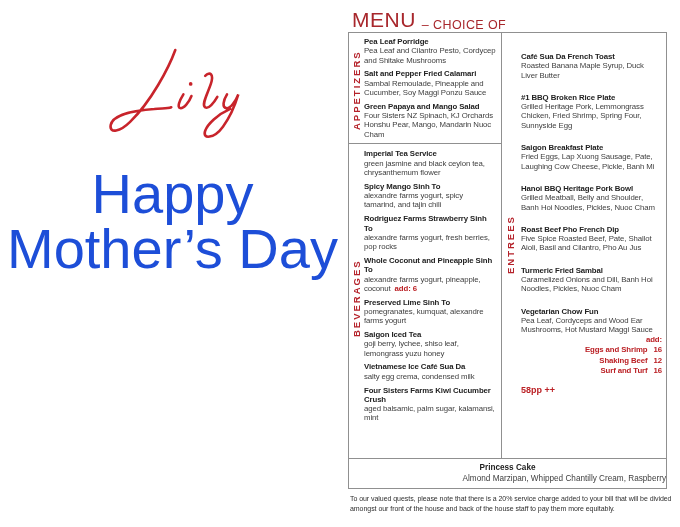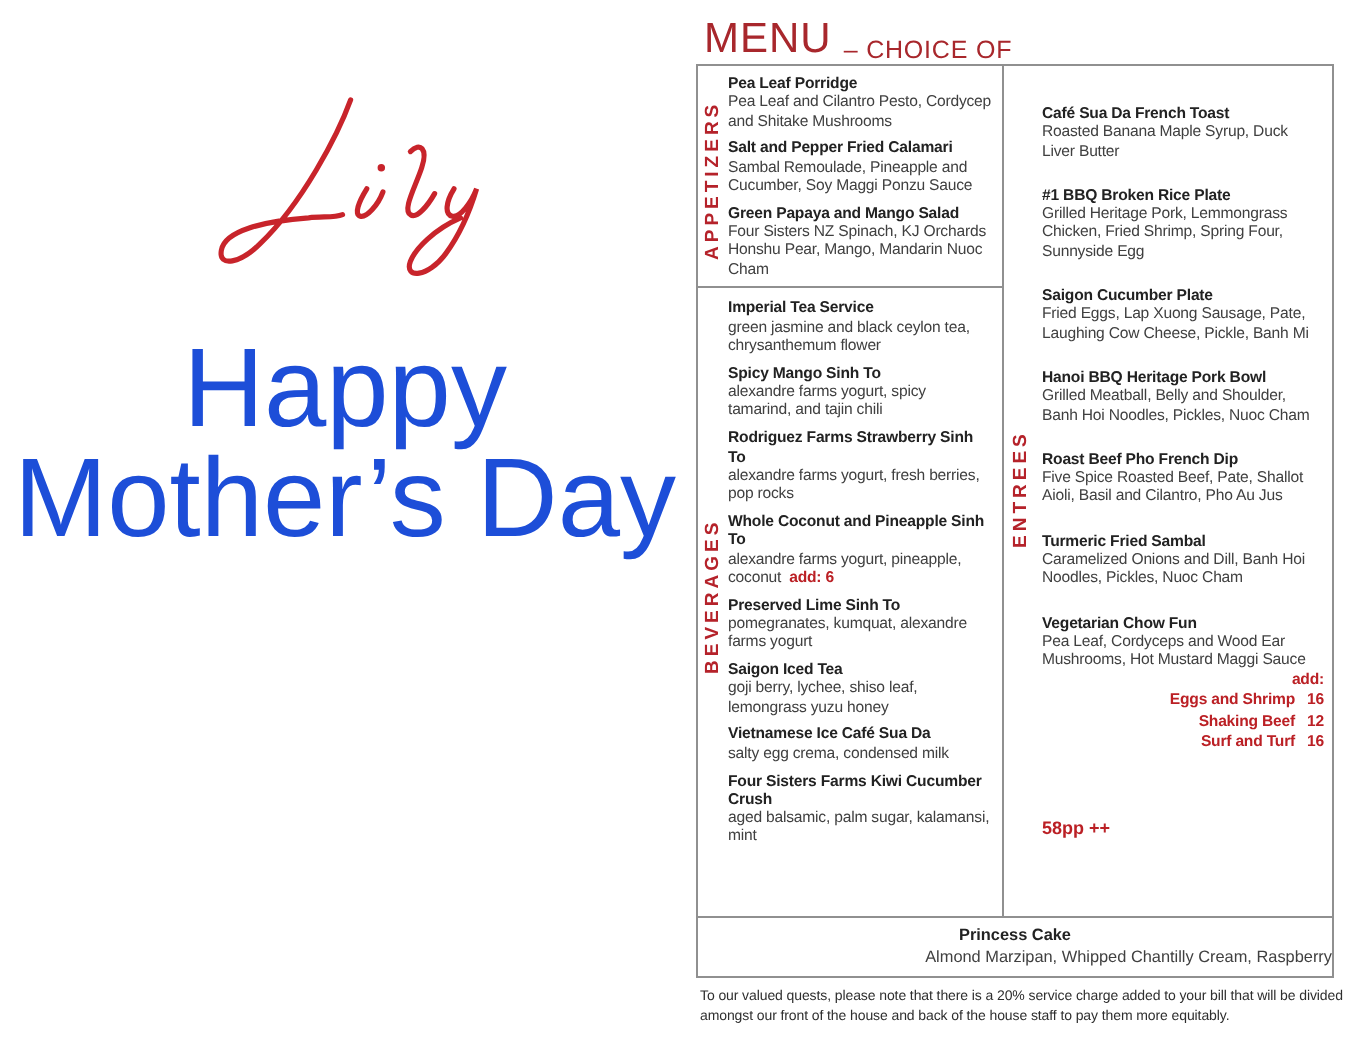--- a/index.html
+++ b/index.html
@@ -38,21 +38,21 @@
   .mi{margin-bottom:4.5px;}
   .col-right .mi{margin-bottom:13px;}
   .mi-name{font-size:7.8px;line-height:9.3px;font-weight:700;color:#222222;letter-spacing:-0.1px;}
   .mi-desc{font-size:7.8px;line-height:9.3px;color:#404040;letter-spacing:-0.1px;}
   .addnote{color:#bb2025;font-weight:700;margin-left:4px;margin-top:16px;}
 
   .sep{border-top:1px solid #909090;margin:2px -5px 5px -15px;}
 
   .addons{color:#bb2025;font-weight:700;font-size:7.8px;line-height:10.5px;letter-spacing:-0.1px;text-align:right;}
   .addon-price{margin-left:6px;}
-  .menu-price{margin-top:32px;color:#bb2025;font-weight:700;font-size:9px;}
+  .menu-price{margin-top:8px;color:#bb2025;font-weight:700;font-size:9px;}
 
   .dessert{height:30px;border-top:1.5px solid #909090;box-sizing:border-box;
            text-align:center;padding-top:3px;}
   .dessert .d-name{font-size:8.2px;line-height:11px;font-weight:700;color:#222222;}
   .dessert .d-desc{font-size:8.2px;line-height:11px;color:#404040;text-align:right;}
 
   .footer{position:absolute;left:350px;top:494px;width:325px;font-size:7px;line-height:9.6px;
           color:#2e2e2e;font-weight:400;letter-spacing:-0.05px;}
 </style>
 </head>
@@ -147,21 +147,21 @@
 
           <div class="mi">
             <div class="mi-name">Café Sua Da French Toast</div>
             <div class="mi-desc">Roasted Banana Maple Syrup, Duck Liver Butter</div>
           </div>
           <div class="mi">
             <div class="mi-name">#1 BBQ Broken Rice Plate</div>
             <div class="mi-desc">Grilled Heritage Pork, Lemmongrass Chicken, Fried Shrimp, Spring Four, Sunnyside Egg</div>
           </div>
           <div class="mi">
-            <div class="mi-name">Saigon Cucumber Plate</div>
+            <div class="mi-name">Saigon Breakfast Plate</div>
             <div class="mi-desc">Fried Eggs, Lap Xuong Sausage, Pate, Laughing Cow Cheese, Pickle, Banh Mi</div>
           </div>
           <div class="mi">
             <div class="mi-name">Hanoi BBQ Heritage Pork Bowl</div>
             <div class="mi-desc">Grilled Meatball, Belly and Shoulder, Banh Hoi Noodles, Pickles, Nuoc Cham</div>
           </div>
           <div class="mi">
             <div class="mi-name">Roast Beef Pho French Dip</div>
             <div class="mi-desc">Five Spice Roasted Beef, Pate, Shallot Aioli, Basil and Cilantro, Pho Au Jus</div>
           </div>

